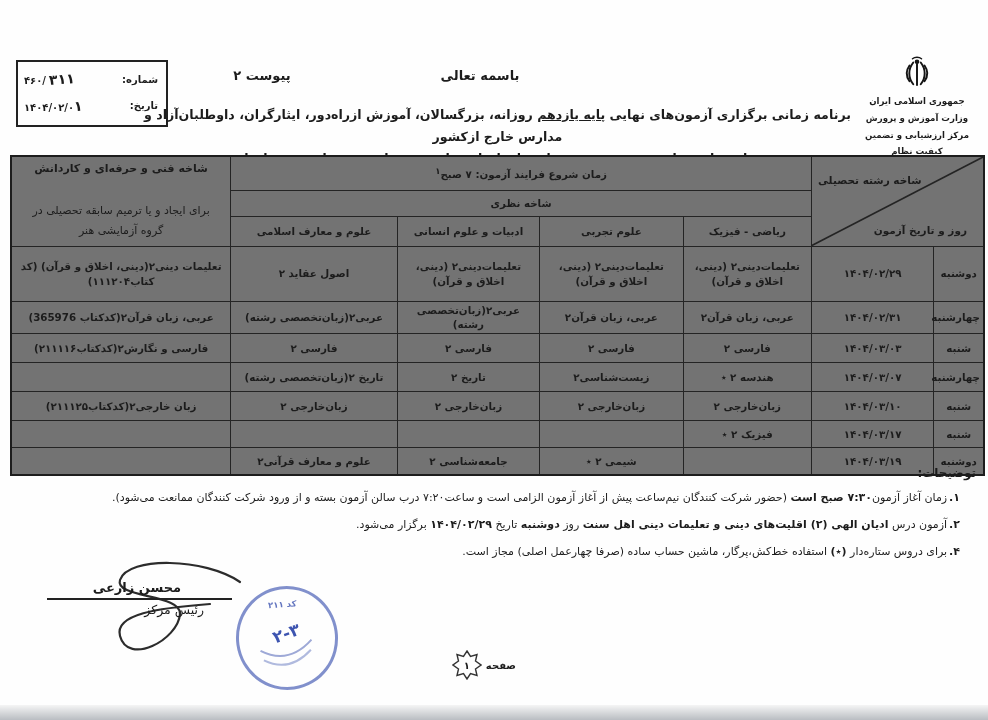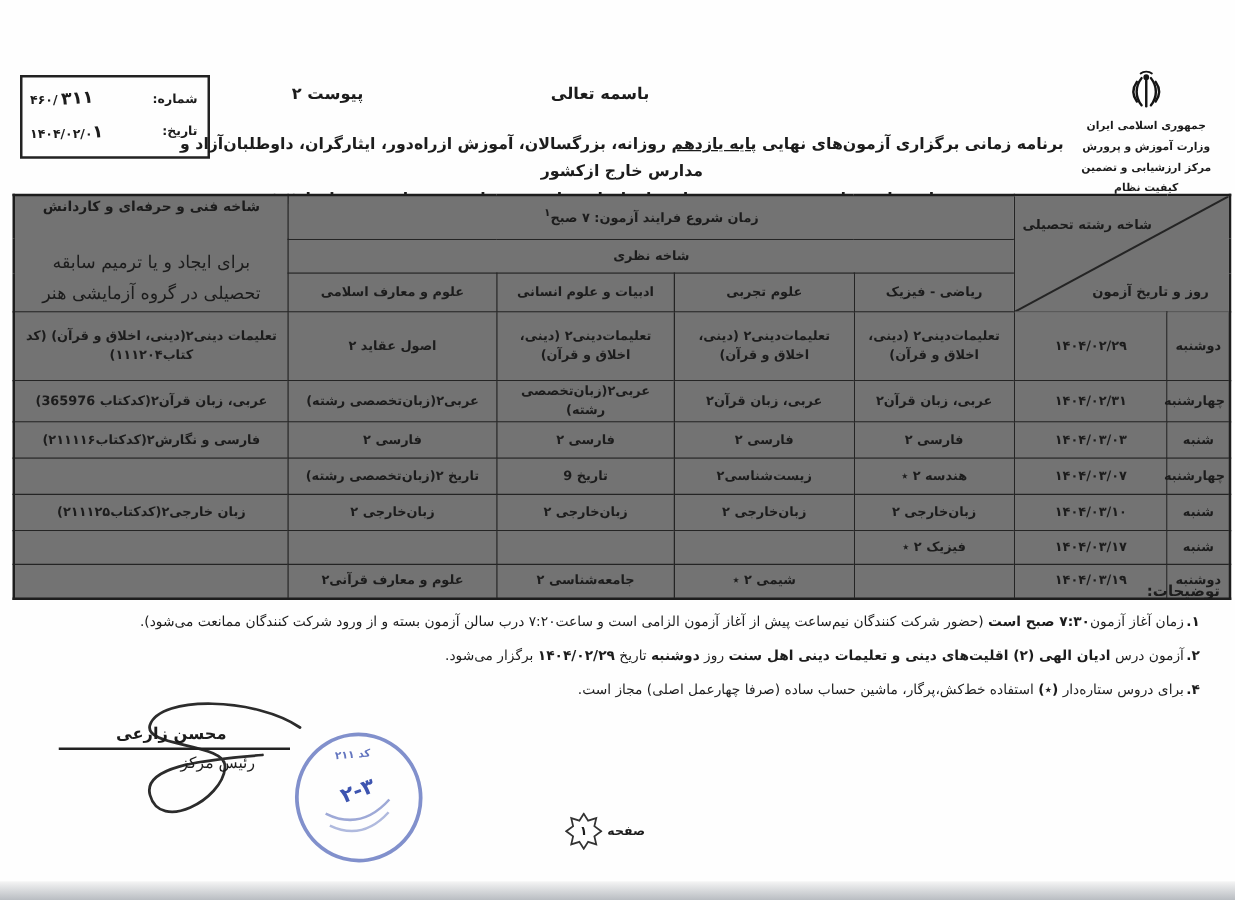--- a/index.html
+++ b/index.html
@@ -59,21 +59,21 @@
   td.corner{position:relative;padding:0;}
   td.corner svg{position:absolute;inset:0;width:100%;height:100%;}
   .corner-top{position:absolute;top:16px;left:6px;font-size:10.5px;}
   .corner-bottom{position:absolute;bottom:7px;right:16px;font-size:10.5px;}
 
   td.start-hdr{font-size:12px;}
   td.theory-hdr{font-size:11px;}
   td.col-hdr{font-size:11px;}
   td.voc-hdr{vertical-align:top;padding-top:6px;}
   .voc-title{font-size:11px;font-weight:bold;}
-  .voc-sub{font-size:14px;font-weight:normal;margin-top:24px;line-height:1.8;padding:0 10px;}
+  .voc-sub{font-size:11px;font-weight:normal;margin-top:24px;line-height:1.8;padding:0 10px;}
 
   td.day{font-size:11px;}
   td.date{font-size:11.3px;direction:ltr;}
   td.tint{background:#e4eaef;}
   td.fanni{font-size:9.8px;}
 
   
   .notes{position:absolute;left:12px;top:466px;width:964px;font-size:11px;}
   .notes-title{font-weight:bold;font-size:12px;margin-bottom:9px;}
   .note{margin-bottom:9.5px;padding-right:16px;line-height:1.6;}
@@ -213,21 +213,21 @@
         <td class="subj">فارسی ۲</td>
         <td class="subj">فارسی ۲</td>
         <td class="subj">فارسی ۲</td>
         <td class="fanni">فارسی و نگارش۲(کدکتاب۲۱۱۱۱۶)</td>
       </tr>
       <tr class="r3">
         <td class="day">چهارشنبه</td>
         <td class="date">۱۴۰۴/۰۳/۰۷</td>
         <td class="subj">هندسه ۲ ٭</td>
         <td class="subj">زیست‌شناسی۲</td>
-        <td class="subj">تاریخ 9</td>
+        <td class="subj">تاریخ ۲</td>
         <td class="subj">تاریخ ۲(زبان‌تخصصی رشته)</td>
         <td class="fanni tint"></td>
       </tr>
       <tr class="r4">
         <td class="day">شنبه</td>
         <td class="date">۱۴۰۴/۰۳/۱۰</td>
         <td class="subj">زبان‌خارجی ۲</td>
         <td class="subj">زبان‌خارجی ۲</td>
         <td class="subj">زبان‌خارجی ۲</td>
         <td class="subj">زبان‌خارجی ۲</td>

